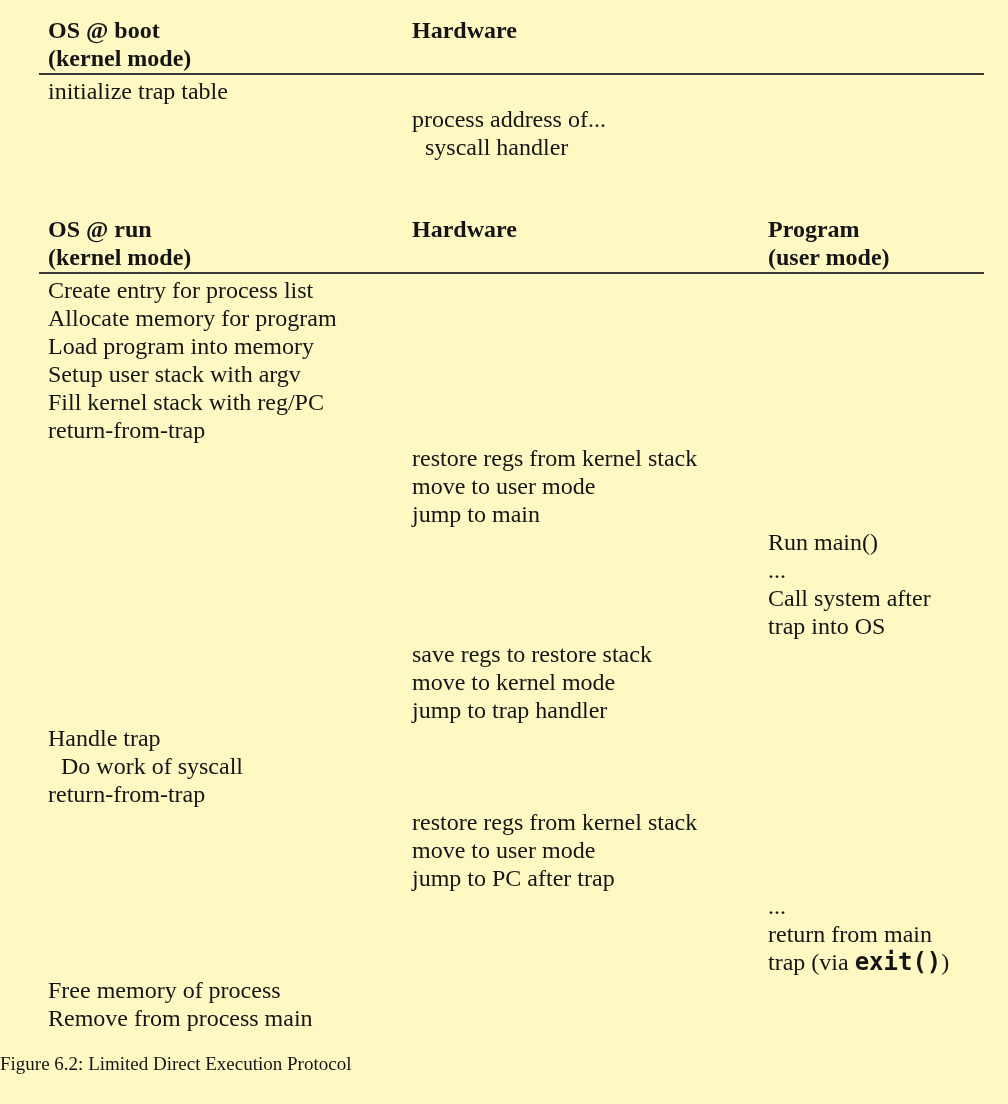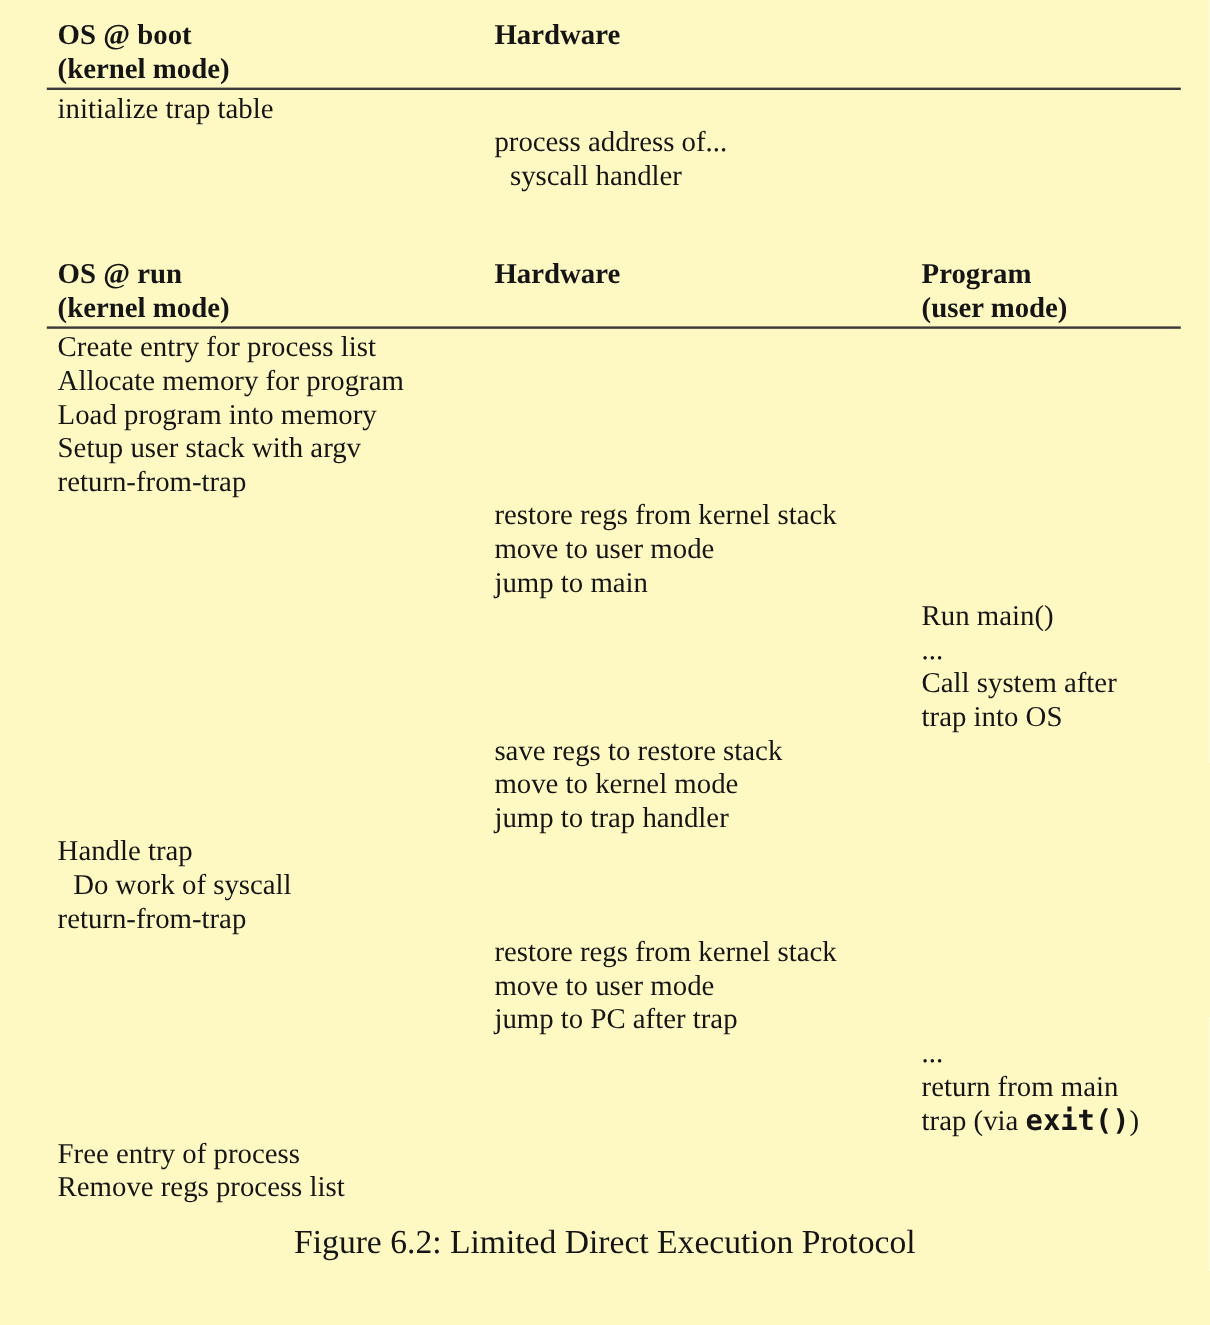--- a/index.html
+++ b/index.html
@@ -45,22 +45,22 @@
   }
   .b { font-weight: normal; }
   .mono {
     font-family: "DejaVu Sans Mono", "Liberation Mono", monospace;
     font-size: 24px;
     font-weight: bold;
   }
   .section-gap { height: 54px; }
   .caption {
     margin-top: 16px;
-    text-align: center;
-    font-size: 28px;
+    text-align: left;
+    font-size: 19px;
     line-height: 32px;
     white-space: nowrap;
   }
 </style>
 </head>
 <body>
 
 <div class="page">
 
   <div class="table-section">
@@ -96,42 +96,43 @@
           <div>Program</div>
           <div>(user mode)</div>
         </div>
       </div>
     <div class="rule"></div>
     <div class="rows">
         <div class="line"><span class="cell" style="margin-left: 48px;"><span>Create entry for process list</span></span></div>
         <div class="line"><span class="cell" style="margin-left: 48px;"><span>Allocate memory for program</span></span></div>
         <div class="line"><span class="cell" style="margin-left: 48px;"><span>Load program into memory</span></span></div>
         <div class="line"><span class="cell" style="margin-left: 48px;"><span>Setup user stack with argv</span></span></div>
+        <div class="line"><span class="cell" style="margin-left: 48px;"><span>Fill kernel stack with reg/PC</span></span></div>
         <div class="line"><span class="cell" style="margin-left: 48px;"><span class="b">return-from-trap</span></span></div>
         <div class="line"><span class="cell" style="margin-left: 412px;"><span>restore regs from kernel stack</span></span></div>
         <div class="line"><span class="cell" style="margin-left: 412px;"><span>move to user mode</span></span></div>
         <div class="line"><span class="cell" style="margin-left: 412px;"><span>jump to main</span></span></div>
         <div class="line"><span class="cell" style="margin-left: 768px;"><span>Run main()</span></span></div>
         <div class="line"><span class="cell" style="margin-left: 768px;"><span>...</span></span></div>
         <div class="line"><span class="cell" style="margin-left: 768px;"><span>Call system after</span></span></div>
         <div class="line"><span class="cell" style="margin-left: 768px;"><span class="b">trap</span><span> into OS</span></span></div>
         <div class="line"><span class="cell" style="margin-left: 412px;"><span>save regs to restore stack</span></span></div>
         <div class="line"><span class="cell" style="margin-left: 412px;"><span>move to kernel mode</span></span></div>
         <div class="line"><span class="cell" style="margin-left: 412px;"><span>jump to trap handler</span></span></div>
         <div class="line"><span class="cell" style="margin-left: 48px;"><span>Handle trap</span></span></div>
         <div class="line"><span class="cell" style="margin-left: 61px;"><span>Do work of syscall</span></span></div>
         <div class="line"><span class="cell" style="margin-left: 48px;"><span class="b">return-from-trap</span></span></div>
         <div class="line"><span class="cell" style="margin-left: 412px;"><span>restore regs from kernel stack</span></span></div>
         <div class="line"><span class="cell" style="margin-left: 412px;"><span>move to user mode</span></span></div>
         <div class="line"><span class="cell" style="margin-left: 412px;"><span>jump to PC after trap</span></span></div>
         <div class="line"><span class="cell" style="margin-left: 768px;"><span>...</span></span></div>
         <div class="line"><span class="cell" style="margin-left: 768px;"><span>return from main</span></span></div>
         <div class="line"><span class="cell" style="margin-left: 768px;"><span class="b">trap</span><span> (via </span><span class="mono">exit()</span><span>)</span></span></div>
-        <div class="line"><span class="cell" style="margin-left: 48px;"><span>Free entry of process</span></span></div>
-        <div class="line"><span class="cell" style="margin-left: 48px;"><span>Remove regs process list</span></span></div>
+        <div class="line"><span class="cell" style="margin-left: 48px;"><span>Free memory of process</span></span></div>
+        <div class="line"><span class="cell" style="margin-left: 48px;"><span>Remove from process main</span></span></div>
       </div>
   </div>
 
   <div class="caption">
     <span>Figure 6.2: </span><span class="b">Limited Direct Execution Protocol</span>
   </div>
 
 </div>
 
 </body></html>

